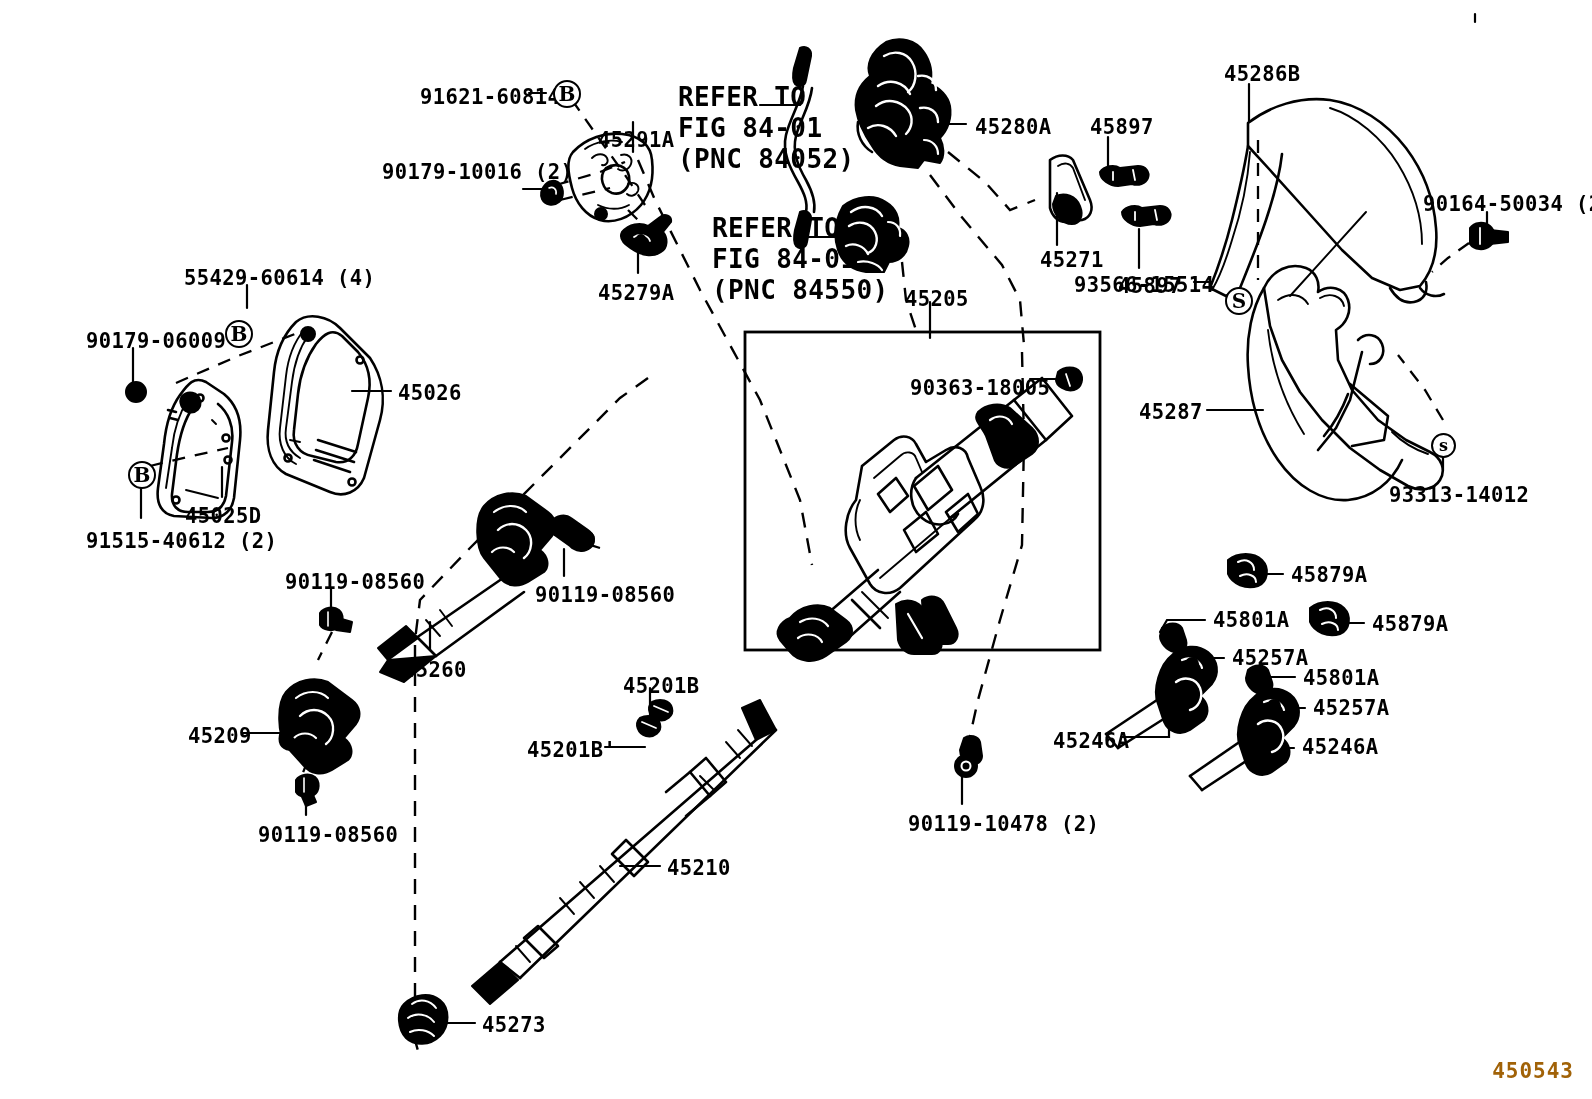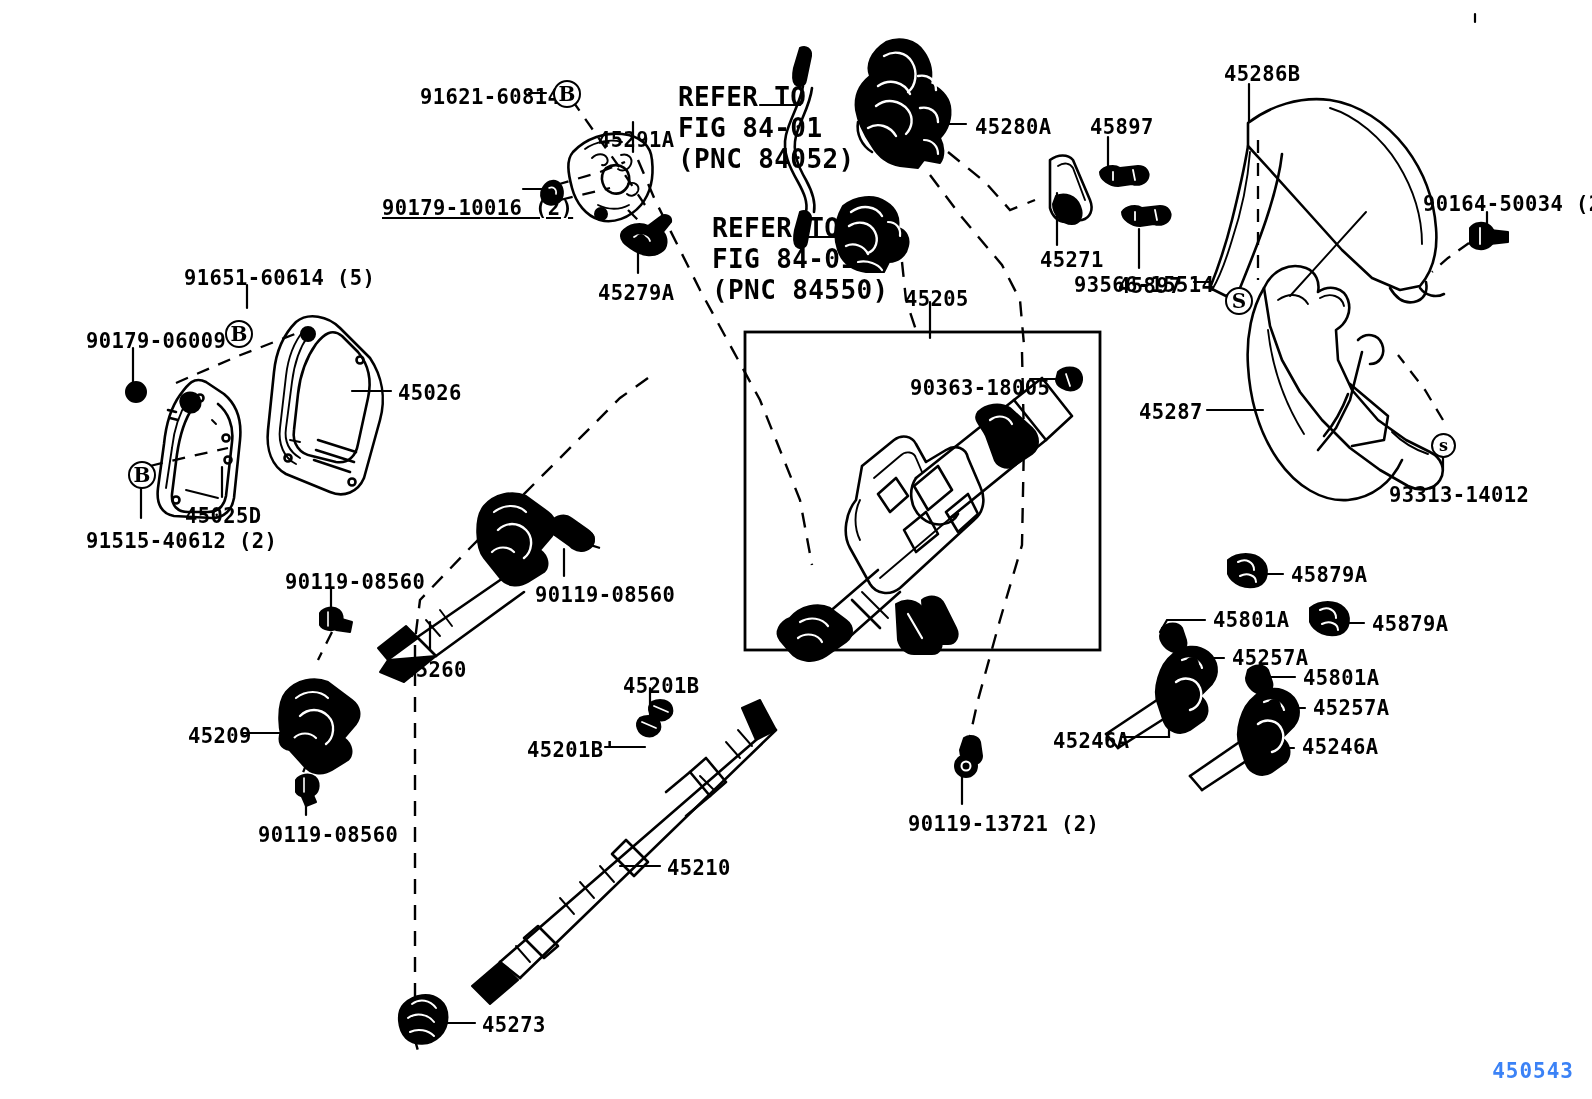--- a/index.html
+++ b/index.html
@@ -5,21 +5,21 @@
   html,body{margin:0;padding:0;background:#ffffff;}
   body{width:1592px;height:1099px;position:relative;overflow:hidden;
        font-family:"DejaVu Sans Mono","Liberation Mono",monospace;}
   #stage{position:absolute;left:0;top:0;width:1592px;height:1099px;}
   svg.layer{position:absolute;left:0;top:0;width:1592px;height:1099px;}
   .lbl{position:absolute;white-space:pre;color:#000;
        font-family:"DejaVu Sans Mono","Liberation Mono",monospace;
        font-weight:bold;font-size:20.5px;letter-spacing:0.4px;line-height:1.22;}
   .lbl.multi{font-size:26px;line-height:1.20;}
   .diagid{position:absolute;right:18px;bottom:16px;font-size:21px;font-weight:bold;
-          font-family:"DejaVu Sans Mono","Liberation Mono",monospace;color:#3b82f6;letter-spacing:1px;}
+          font-family:"DejaVu Sans Mono","Liberation Mono",monospace;color:#a16207;letter-spacing:1px;}
   .circ{position:absolute;border:2.4px solid #000;border-radius:50%;
         width:28px;height:28px;display:flex;align-items:center;justify-content:center;
         font-family:"DejaVu Serif","Liberation Serif",serif;font-size:20px;font-weight:bold;
         background:#fff;color:#000;box-sizing:border-box;}
   .circ.sm{width:25px;height:25px;font-size:16px;}
 </style>
 </head>
 <body>
 
 <div id="stage">
@@ -460,30 +460,30 @@
   <div id="labels">
       <div class="lbl" style="left: 420px; top: 85px;">91621-60814</div>
       <div class="lbl" style="left: 598px; top: 100px; margin-top: 28px;">45291A</div>
       <div class="lbl multi" style="left: 678px; top: 82px;">REFER TO
 FIG 84-01
 (PNC 84052)</div>
       <div class="lbl" style="left: 975px; top: 115px;">45280A</div>
       <div class="lbl" style="left: 1090px; top: 115px;">45897</div>
       <div class="lbl" style="left: 1224px; top: 62px;">45286B</div>
       <div class="lbl" style="left: 1423px; top: 192px;">90164-50034 (2)</div>
-      <div class="lbl" style="left: 382px; top: 196px; text-decoration: underline;">90179-10016 (2)</div>
+      <div class="lbl" style="left: 382px; top: 160px;">90179-10016 (2)</div>
       <div class="lbl multi" style="left: 712px; top: 213px;">REFER TO
 FIG 84-01
 (PNC 84550)</div>
       <div class="lbl" style="left: 1040px; top: 248px;">45271</div>
       <div class="lbl" style="left: 1118px; top: 274px;">45897</div>
       <div class="lbl" style="left: 598px; top: 281px;">45279A</div>
       <div class="lbl" style="left: 905px; top: 287px;">45205</div>
       <div class="lbl" style="left: 1074px; top: 273px; text-align: right;">93566-15514</div>
-      <div class="lbl" style="left: 184px; top: 266px;">91651-60614 (5)</div>
+      <div class="lbl" style="left: 184px; top: 266px;">55429-60614 (4)</div>
       <div class="lbl" style="left: 86px; top: 329px;">90179-06009</div>
       <div class="lbl" style="left: 910px; top: 369px; margin-top: 7px;">90363-18005</div>
       <div class="lbl" style="left: 398px; top: 381px;">45026</div>
       <div class="lbl" style="left: 1139px; top: 400px;">45287</div>
       <div class="lbl" style="left: 1389px; top: 483px;">93313-14012</div>
       <div class="lbl" style="left: 185px; top: 504px; text-align: right;">45025D</div>
       <div class="lbl" style="left: 86px; top: 529px;">91515-40612 (2)</div>
       <div class="lbl" style="left: 285px; top: 570px;">90119-08560</div>
       <div class="lbl" style="left: 535px; top: 583px;">90119-08560</div>
       <div class="lbl" style="left: 1291px; top: 563px;">45879A</div>
@@ -492,21 +492,21 @@
       <div class="lbl" style="left: 1232px; top: 646px;">45257A</div>
       <div class="lbl" style="left: 403px; top: 658px;">45260</div>
       <div class="lbl" style="left: 623px; top: 674px;">45201B</div>
       <div class="lbl" style="left: 1303px; top: 666px;">45801A</div>
       <div class="lbl" style="left: 1313px; top: 696px;">45257A</div>
       <div class="lbl" style="left: 188px; top: 724px;">45209</div>
       <div class="lbl" style="left: 527px; top: 738px;">45201B'</div>
       <div class="lbl" style="left: 1053px; top: 729px;">45246A</div>
       <div class="lbl" style="left: 1302px; top: 735px;">45246A</div>
       <div class="lbl" style="left: 258px; top: 823px;">90119-08560</div>
-      <div class="lbl" style="left: 908px; top: 812px;">90119-13721 (2)</div>
+      <div class="lbl" style="left: 908px; top: 812px;">90119-10478 (2)</div>
       <div class="lbl" style="left: 667px; top: 856px;">45210</div>
       <div class="lbl" style="left: 482px; top: 1013px;">45273</div>
     </div>
   <div id="circles">
       <div class="circ" style="left: 553px; top: 80px;">B</div>
       <div class="circ" style="left: 225px; top: 320px;">B</div>
       <div class="circ" style="left: 128px; top: 461px;">B</div>
       <div class="circ" style="left: 1225px; top: 287px;">S</div>
       <div class="circ sm" style="left: 1431px; top: 433px;">s</div>
     </div>

